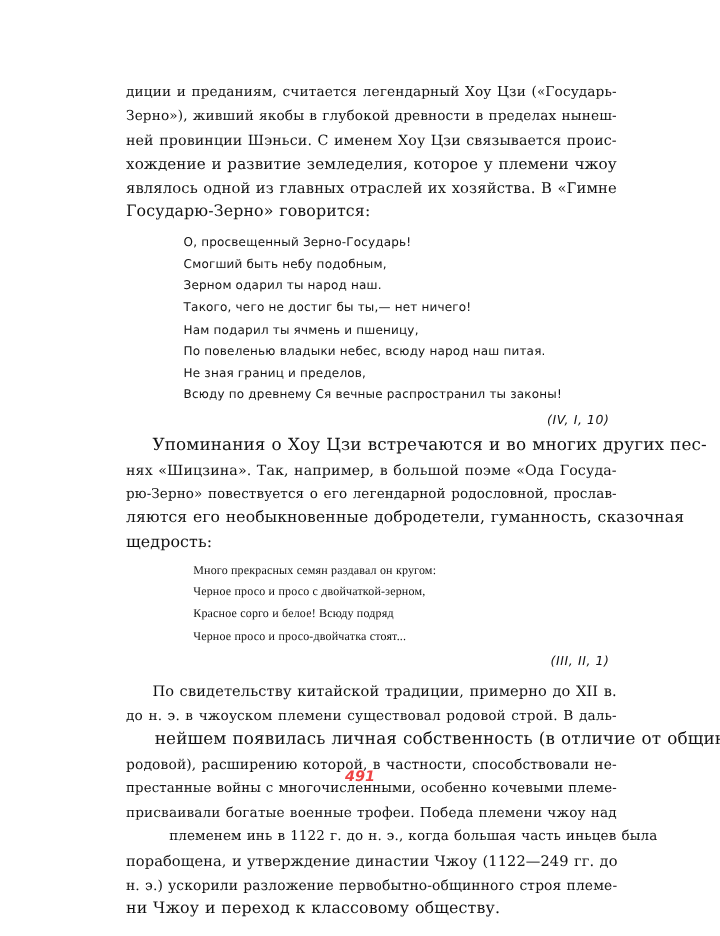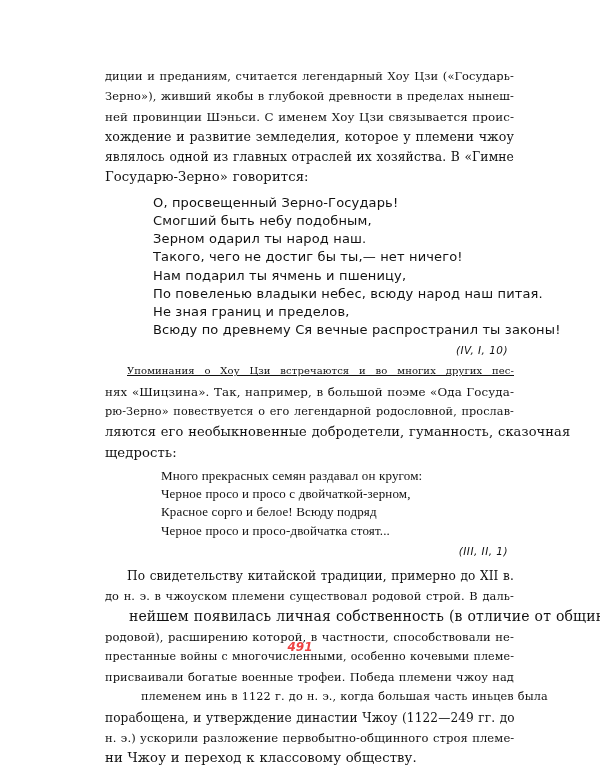--- a/index.html
+++ b/index.html
@@ -25,21 +25,21 @@
       margin: 0;
       letter-spacing: 0.1px;
       word-spacing: 0.5px;
     }
     .para .ln { display: block; text-align: justify; text-align-last: justify; white-space: nowrap; }
     .para .ln.last { text-align-last: left; }
     .indent { padding-left: 22px; }
     .verse {
       margin: 6px 0 0 48px;
       font-family: "DejaVu Sans", "Liberation Sans", sans-serif;
-      font-size: 13px;
+      font-size: 10px;
       line-height: 18.2px;
       letter-spacing: 0.15px;
     }
     .verse .vl { display: block; white-space: nowrap; }
     .cite {
       text-align: right;
       font-family: "DejaVu Sans", "Liberation Sans", sans-serif;
       font-style: italic;
       font-size: 10.4px;
       line-height: 18px;
@@ -79,21 +79,21 @@
     <span class="vl">Зерном одарил ты народ наш.</span>
     <span class="vl">Такого, чего не достиг бы ты,— нет ничего!</span>
     <span class="vl">Нам подарил ты ячмень и пшеницу,</span>
     <span class="vl">По повеленью владыки небес, всюду народ наш питая.</span>
     <span class="vl">Не зная границ и пределов,</span>
     <span class="vl">Всюду по древнему Ся вечные распространил ты законы!</span>
   </div>
   <div class="cite">(IV, I, 10)</div>
 
   <p class="para">
-    <span class="ln indent" style="white-space: nowrap; font-size: 10px; text-decoration: underline;">Упоминания о Хоу Цзи встречаются и во многих других пес-</span>
+    <span class="ln indent" style="white-space: nowrap; font-size: 14px;">Упоминания о Хоу Цзи встречаются и во многих других пес-</span>
     <span class="ln" style="white-space: nowrap; font-size: 11.85px;">нях «Шицзина». Так, например, в большой поэме «Ода Госуда-</span>
     <span class="ln" style="white-space: nowrap; font-size: 11.25px;">рю-Зерно» повествуется о его легендарной родословной, прослав-</span>
     <span class="ln" style="white-space: nowrap; font-size: 13px;">ляются его необыкновенные добродетели, гуманность, сказочная</span>
     <span class="ln last" style="white-space: nowrap;">щедрость:</span>
   </p>
 
   <div class="verse verse2">
     <span class="vl">Много прекрасных семян раздавал он кругом:</span>
     <span class="vl">Черное просо и просо с двойчаткой-зерном,</span>
     <span class="vl">Красное сорго и белое! Всюду подряд</span>

